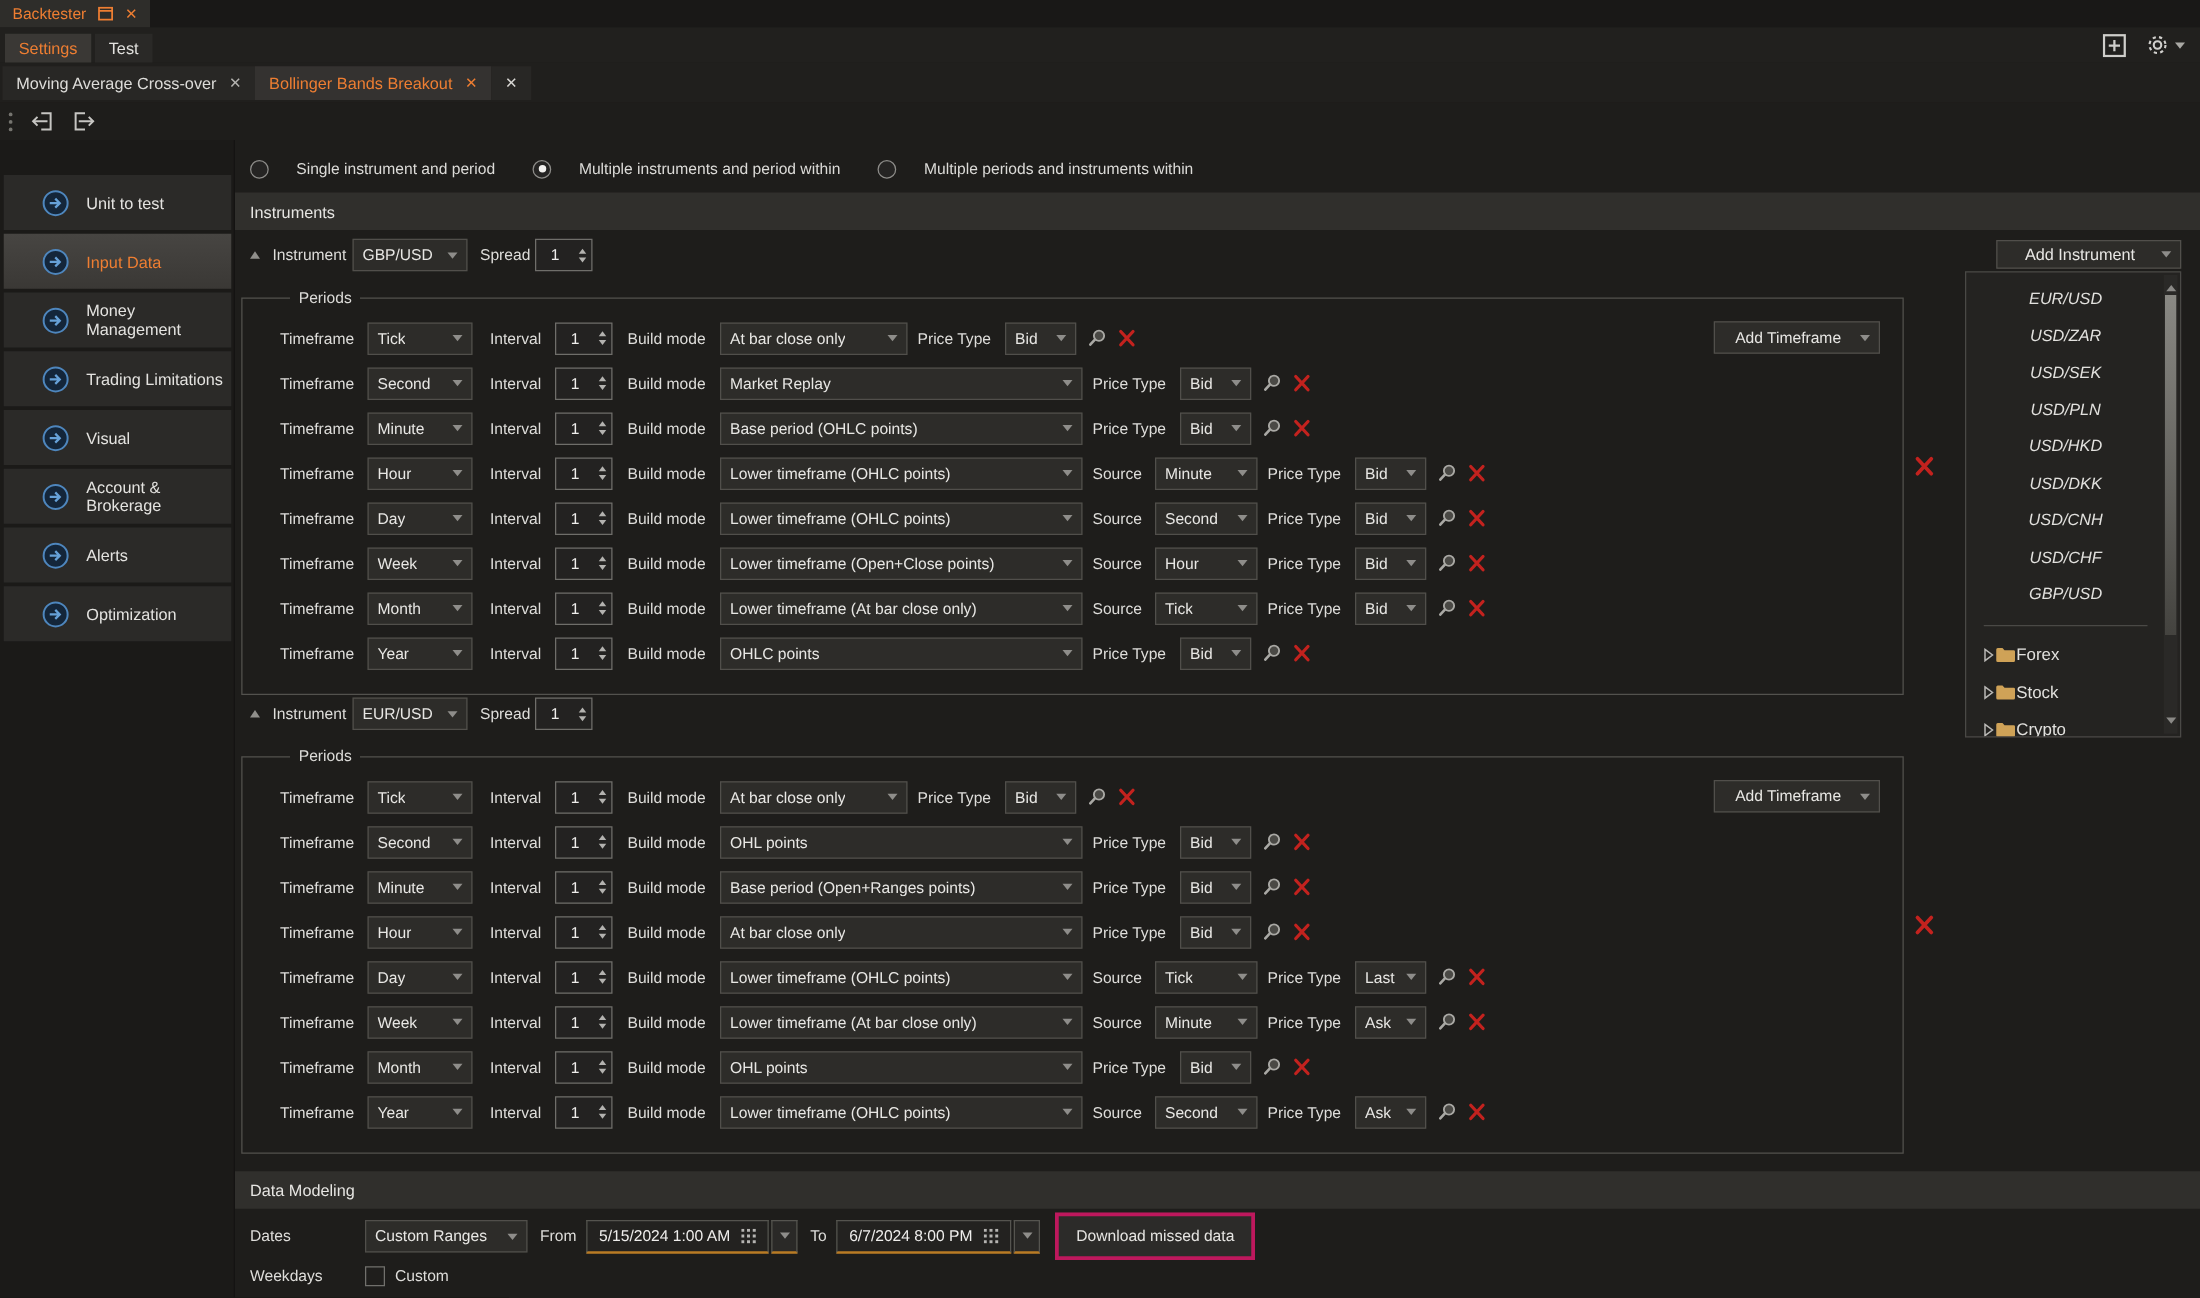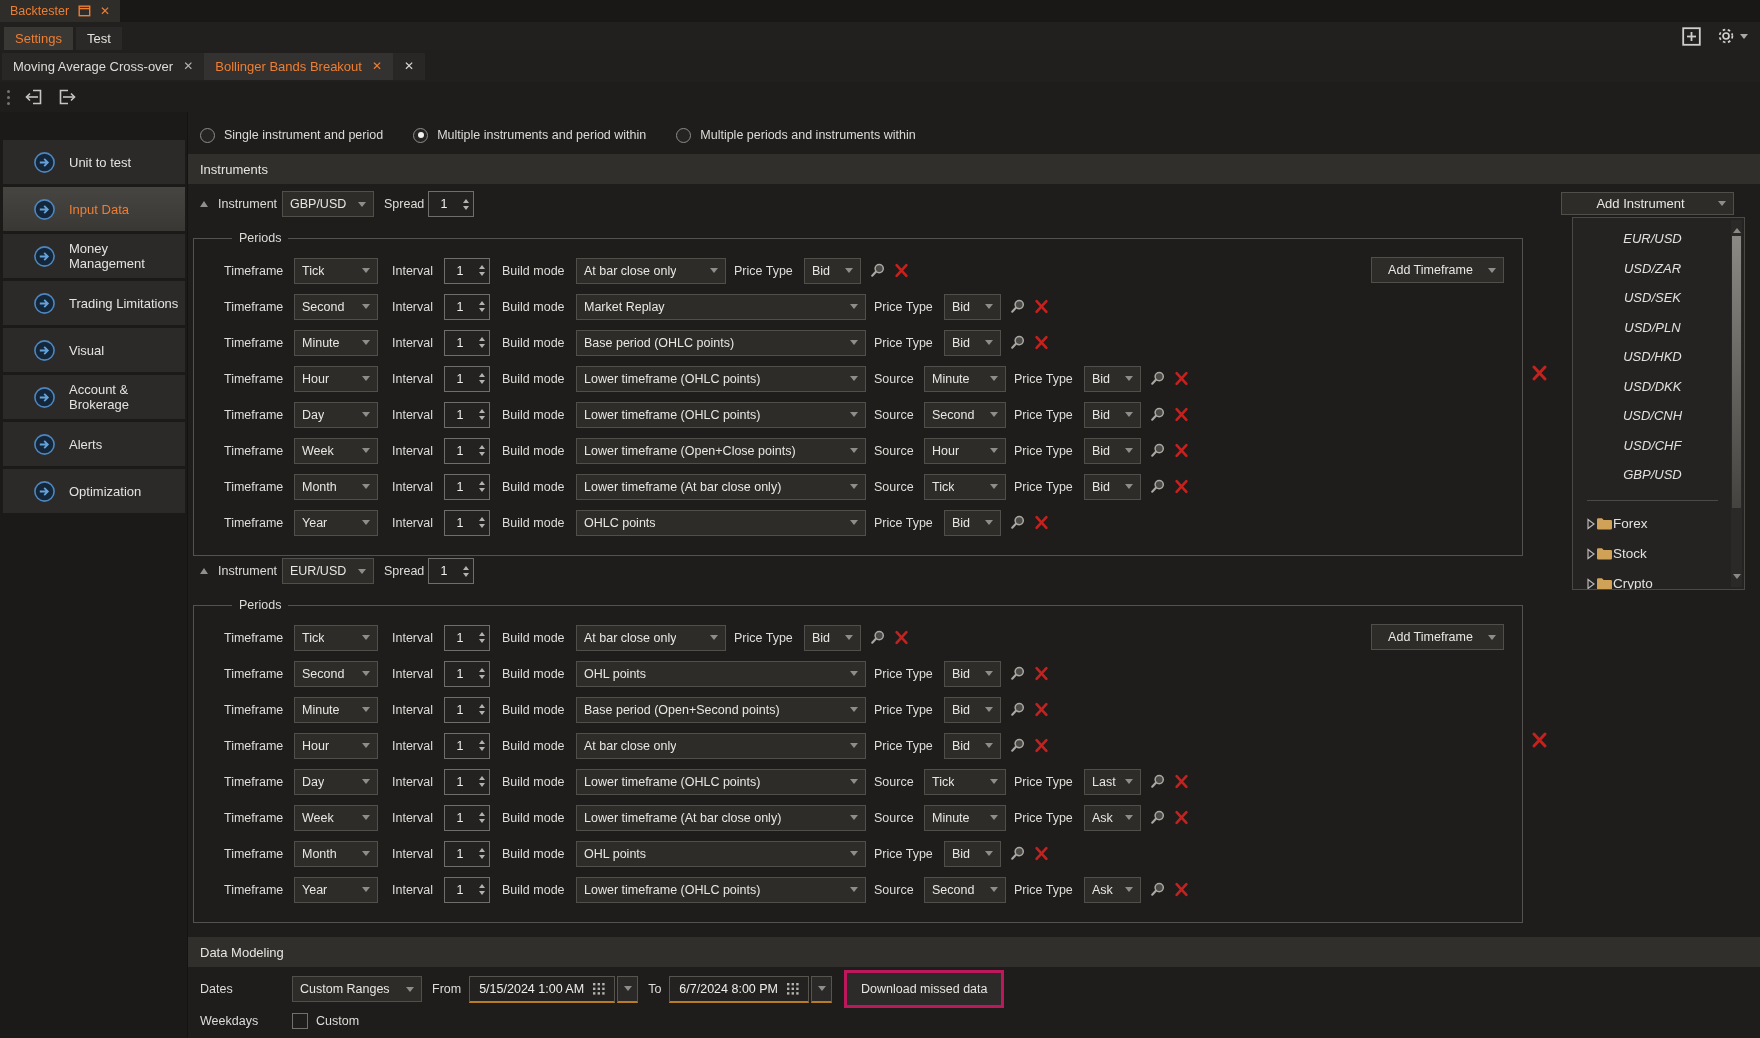--- a/index.html
+++ b/index.html
@@ -30,21 +30,21 @@
 
 .body{display:flex;height:926px}
 .sidebar{width:188px;background:#1b1a18;padding-top:28px;flex:none;border-right:1px solid #141312}
 .side-item{width:182px;margin:0 3px 3px 3px;height:44px;background:#2b2a28;display:flex;align-items:center;gap:13px;padding-left:30px;color:#e4e3e0;font-size:13px}
 .side-item.active{background:linear-gradient(#474542,#3a3835);color:#ee7e32}
 .side-icon{display:flex}
 .main{flex:1;position:relative;background:#1e1d1b;overflow:hidden}
 
 
 .radio-row{display:flex;align-items:center;gap:30px;height:26px;margin:10px 0 0 12px}
-.radio{display:flex;align-items:center;gap:9px}
+.radio{display:flex;align-items:center;gap:22px}
 .rdot{width:15px;height:15px;border-radius:50%;border:1px solid #8d8c89;background:#252423;position:relative;flex:none}
 .radio.sel .rdot::after{content:"";position:absolute;inset:3.5px;border-radius:50%;background:#f2f1ef}
 
 
 .sec-header{height:30px;background:#302f2c;display:flex;align-items:center;padding-left:12px;font-size:13px;color:#e6e5e2;margin-top:6px}
 .sec-header.dm{margin-top:14px}
 
 
 .instruments-area{position:relative;padding:5px 0 0 5px}
 .instrument-block{position:relative}
@@ -67,21 +67,21 @@
 .num-val{flex:1;display:flex;align-items:center;justify-content:center;color:#efeeec}
 .spin{width:14px;display:flex;flex-direction:column;align-items:center;justify-content:center;gap:3px}
 .spin i{display:block;width:0;height:0}
 .spin .su{border:3.5px solid transparent;border-bottom:4.5px solid #b3b2af}
 .spin .sd{border:3.5px solid transparent;border-top:4.5px solid #b3b2af}
 .icon-btn{display:flex;align-items:center;flex:none}
 .add-tf{position:absolute;top:12px;right:10px;width:133px;height:26px}
 .instr-del{position:absolute;left:1338px;top:50%;transform:translateY(-50%)}
 
 
-.add-instr{position:absolute;top:8px;right:26px;width:173px;height:23px;font-size:13px}
+.add-instr{position:absolute;top:8px;right:15px;width:148px;height:23px;font-size:13px}
 .picker-panel{position:absolute;top:33px;right:15px;width:173px;height:373px;background:#242321;border:1px solid #4a4946;overflow:hidden}
 .picker-list{padding-top:6px}
 .picker-item{height:29.5px;display:flex;align-items:center;justify-content:center;font-style:italic;font-size:13px;color:#e2e1de;padding-right:12px}
 .picker-divider{height:1px;background:#4a4946;margin:10px 26px 8px 14px}
 .tree-item{height:30px;display:flex;align-items:center;padding-left:13px;font-size:13.5px;color:#e2e1de}
 .pscroll{position:absolute;top:2px;right:2px;bottom:2px;width:11px;background:#2a2927}
 .pscroll .sa{position:absolute;left:1.5px;width:0;height:0}
 .pscroll .sa.up{top:4px;border:4px solid transparent;border-bottom:5px solid #8a8986}
 .pscroll .sa.dn{bottom:4px;border:4px solid transparent;border-top:5px solid #8a8986}
 .pthumb{position:absolute;top:16px;left:1px;width:9px;height:272px;background:linear-gradient(180deg,#8a8984,#44433f)}
@@ -722,21 +722,21 @@
                   <span class="lbl lw44 ml6">Interval</span>
                   <span class="num w46">
                     <span class="num-val">1</span>
                     <span class="spin">
                       <i class="su"></i>
                       <i class="sd"></i>
                     </span>
                   </span>
                   <span class="lbl lw66 ml4">Build mode</span>
                   <span class="dd w290">
-                    <span class="dd-text">Base period (Open+Second points)</span>
+                    <span class="dd-text">Base period (Open+Ranges points)</span>
                     <span class="dd-arrow"></span>
                   </span>
                   <span class="lbl lw62">Price Type</span>
                   <span class="dd w57">
                     <span class="dd-text">Bid</span>
                     <span class="dd-arrow"></span>
                   </span>
                   <span class="icon-btn">
                     <svg width="17" height="17" viewBox="0 0 17 17">
                       <circle cx="10.2" cy="6.6" r="4.1" fill="#4a4945" stroke="#a9a8a4" stroke-width="1.5"></circle>

